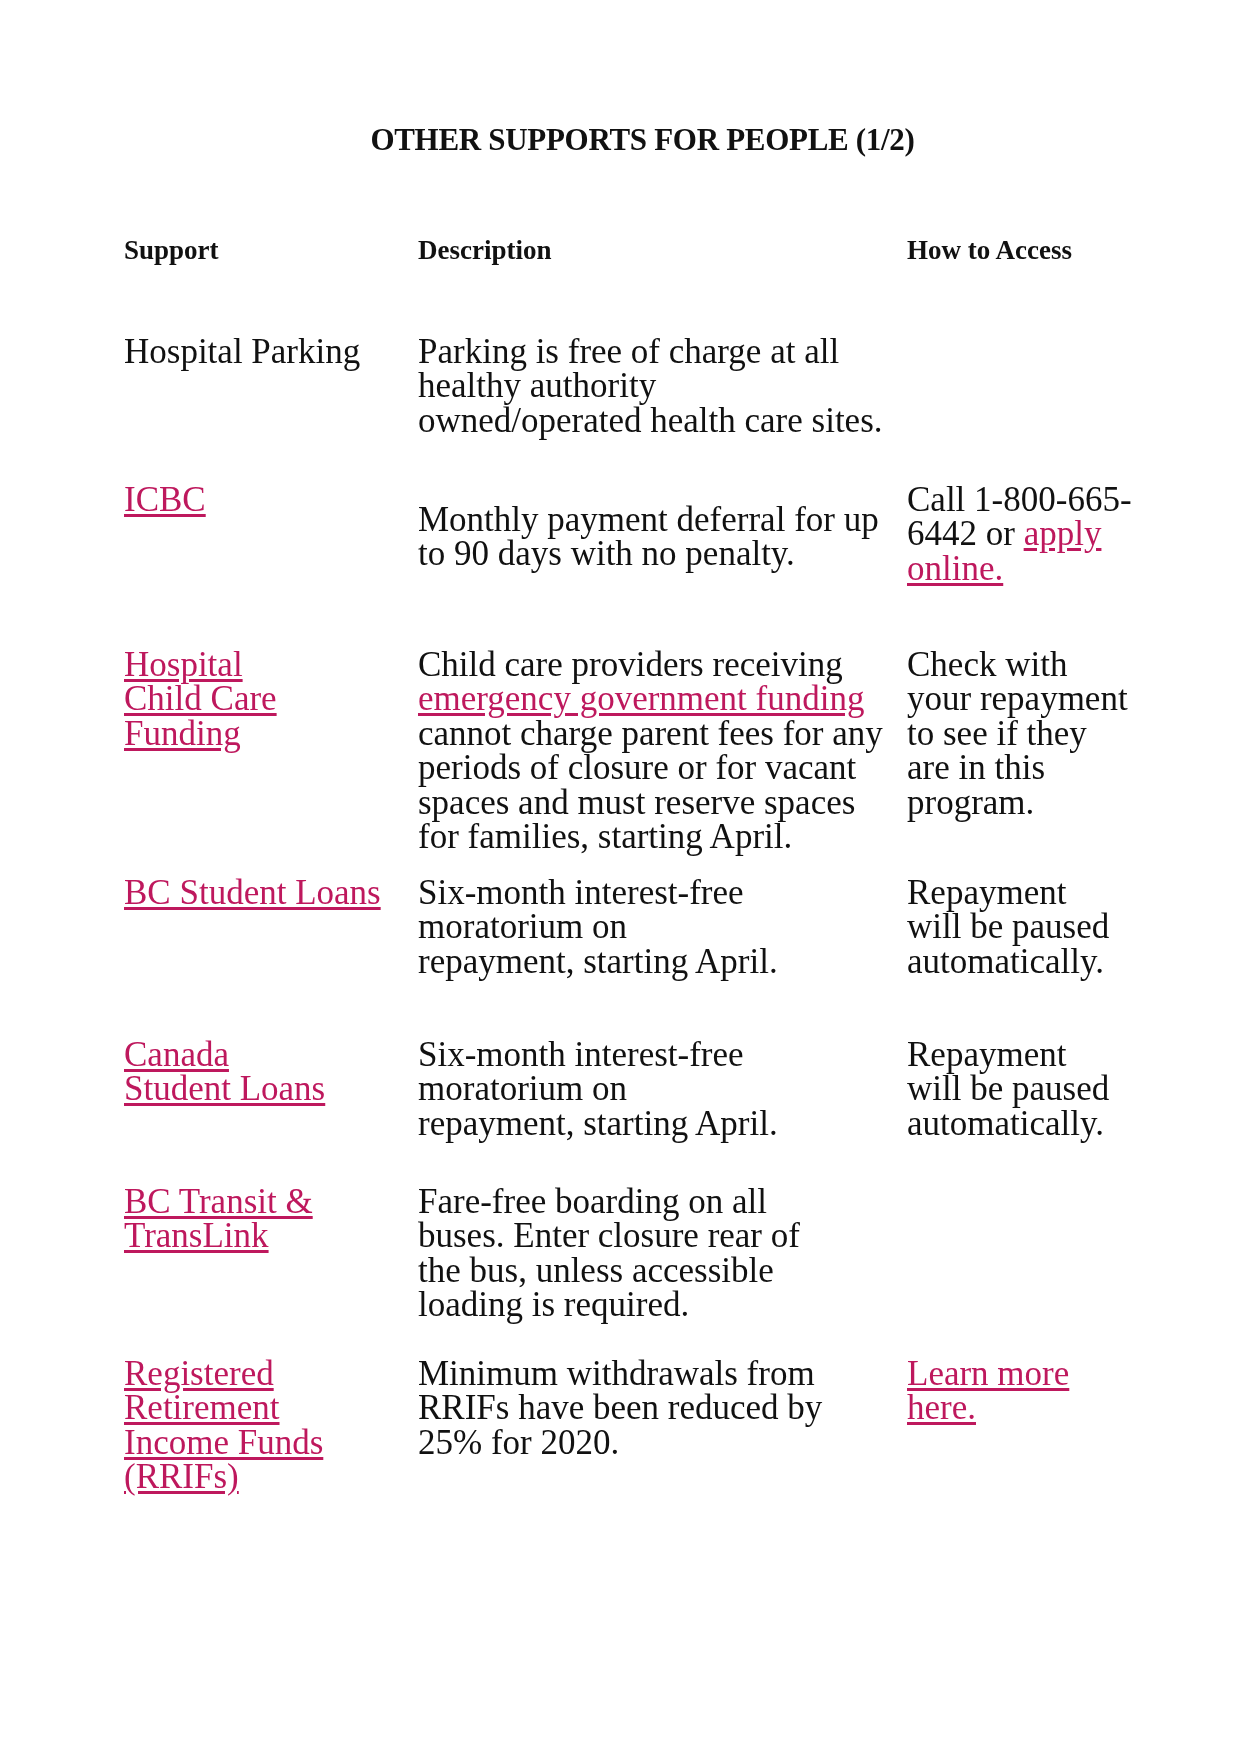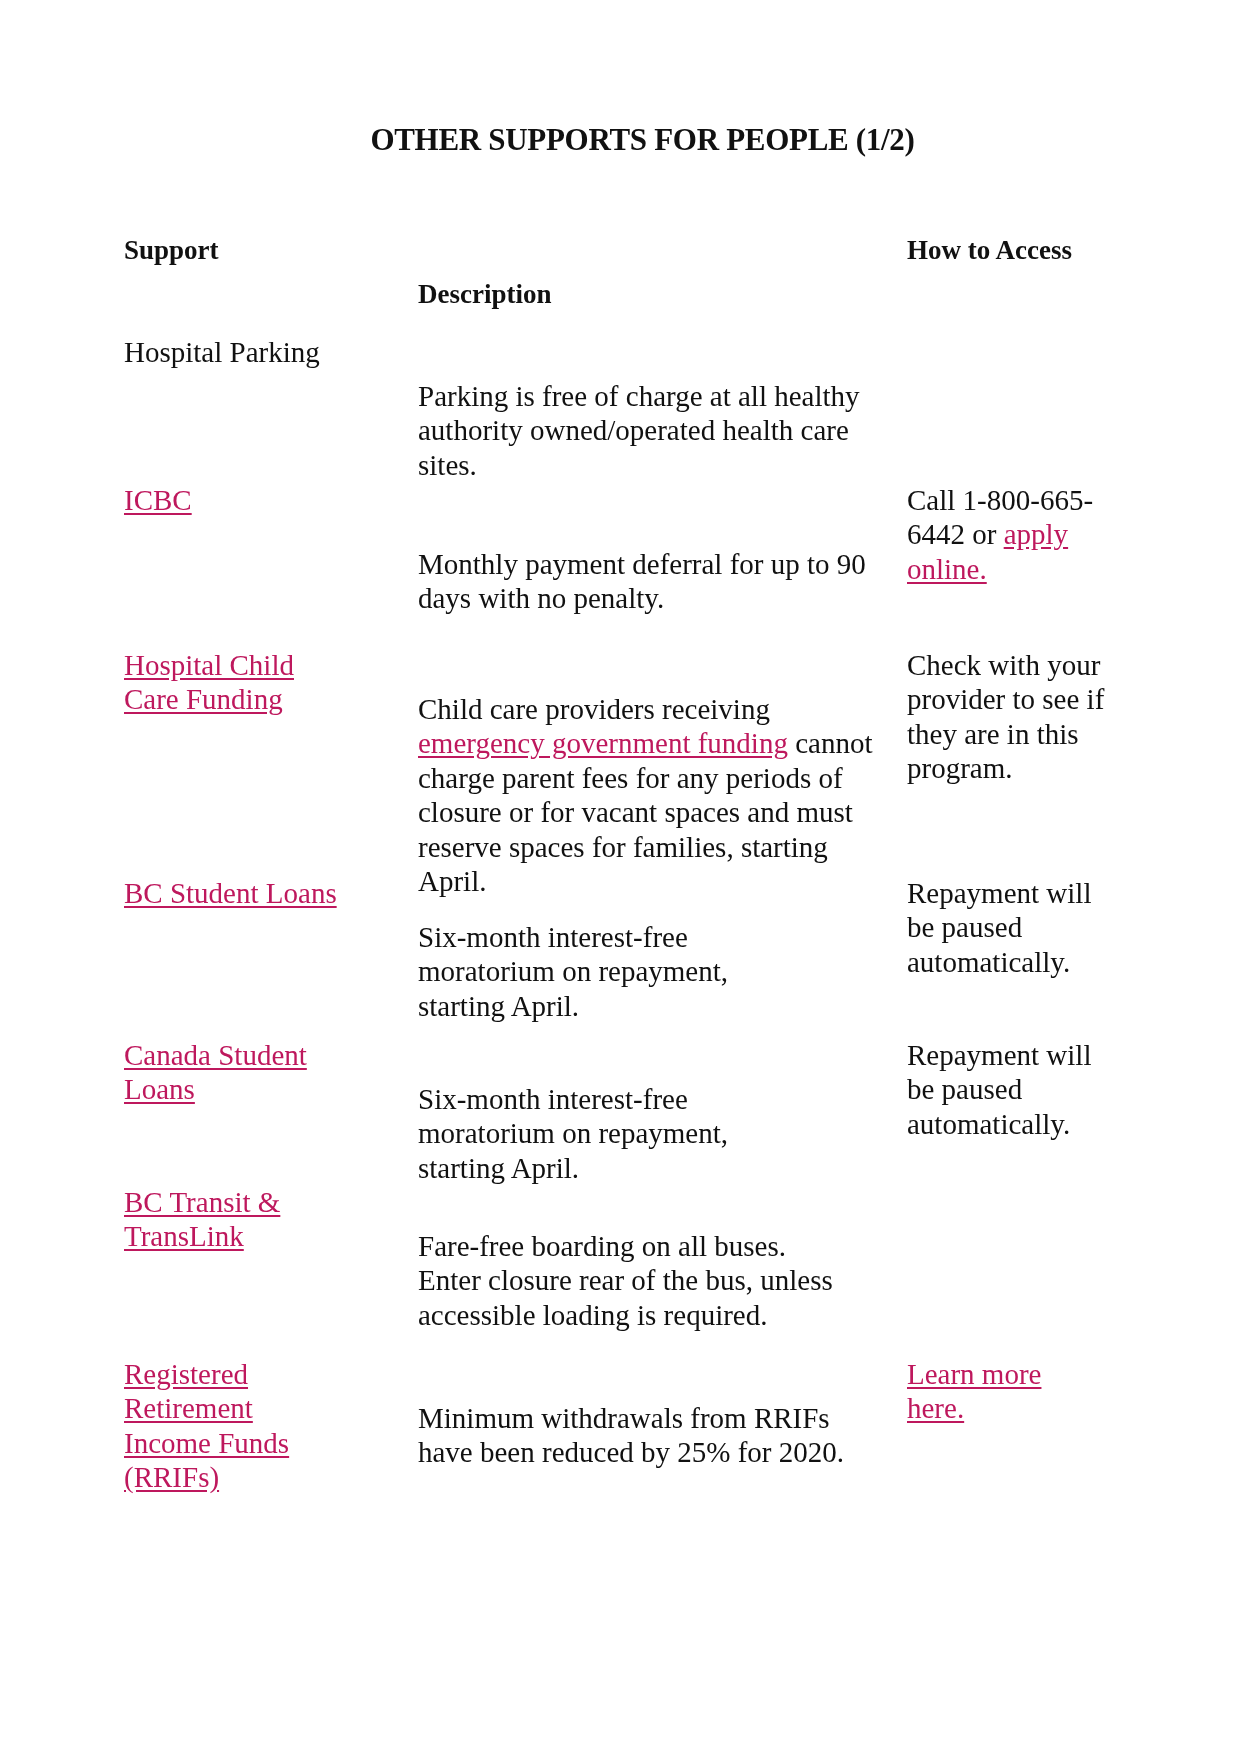--- a/index.html
+++ b/index.html
@@ -6,23 +6,23 @@
   body {
     width: 1241px; height: 1755px; position: relative; overflow: hidden;
     font-family: "Liberation Serif", "DejaVu Serif", serif;
     color: #111111;
   }
   .title {
     position: absolute; top: 122px; left: 0; width: 100%;
     text-align: center; font-weight: bold; font-size: 31px; letter-spacing: -0.3px; margin-left: 22px;
   }
   .hdr { position: absolute; top: 235px; font-weight: bold; font-size: 27px; }
-  .cell { position: absolute; font-size: 29px; line-height: 34.4px; }
+  .cell { position: absolute; font-size: 35px; line-height: 34.4px; }
   .c1 { left: 124px; width: 270px; }
-  .c2 { left: 418px; width: 470px; margin-top: 44px; }
+  .c2 { left: 418px; width: 470px; }
   .c3 { left: 907px; width: 225px; }
   a, .link { color: #be185d; text-decoration: underline; text-underline-offset: 3px; cursor: pointer; }
 </style>
 </head>
 <body>
 
 <div class="title">OTHER SUPPORTS FOR PEOPLE (1/2)</div>
 
 <div class="hdr c1">Support</div>
 <div class="hdr c2">Description</div>
@@ -30,21 +30,21 @@
 
 <div class="cell c1" style="top:335px;">Hospital Parking</div>
 <div class="cell c2" style="top:335px;">Parking is free of charge at all healthy authority owned/operated health care sites.</div>
 
 <a class="cell c1" style="top:483px; width:auto;">ICBC</a>
 <div class="cell c2" style="top:503px;">Monthly payment deferral for up to 90 days with no penalty.</div>
 <div class="cell c3" style="top:483px;"><span>Call 1-800-665-6442 or </span><a>apply online.</a></div>
 
 <div class="cell c1" style="top:648px; width:170px;"><a>Hospital Child Care Funding</a></div>
 <div class="cell c2" style="top:648px;"><span>Child care providers receiving </span><a>emergency government funding</a><span> cannot charge parent fees for any periods of closure or for vacant spaces and must reserve spaces for families, starting April.</span></div>
-<div class="cell c3" style="top:648px;">Check with your provider to see if they are in this program.</div>
+<div class="cell c3" style="top:648px;">Check with your repayment to see if they are in this program.</div>
 
 <a class="cell c1" style="top:876px; width:auto;text-align:right;">BC Student Loans</a>
 <div class="cell c2" style="top:876px; width:370px;">Six-month interest-free moratorium on repayment, starting April.</div>
 <div class="cell c3" style="top:876px; width:210px;">Repayment will be paused automatically.</div>
 
 <div class="cell c1" style="top:1038px; width:220px;"><a>Canada Student Loans</a></div>
 <div class="cell c2" style="top:1038px; width:370px;">Six-month interest-free moratorium on repayment, starting April.</div>
 <div class="cell c3" style="top:1038px; width:210px;">Repayment will be paused automatically.</div>
 
 <div class="cell c1" style="top:1185px; width:190px;"><a>BC Transit &amp; TransLink</a></div>

